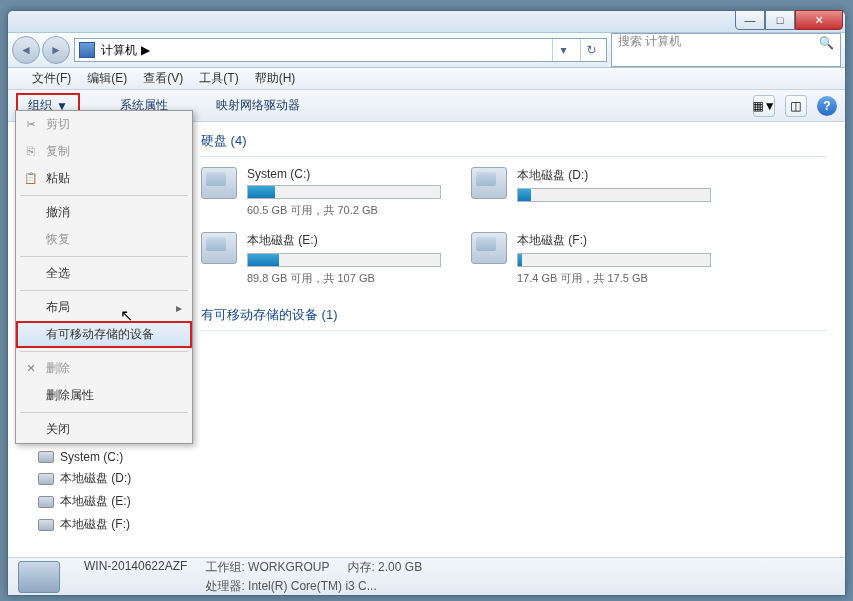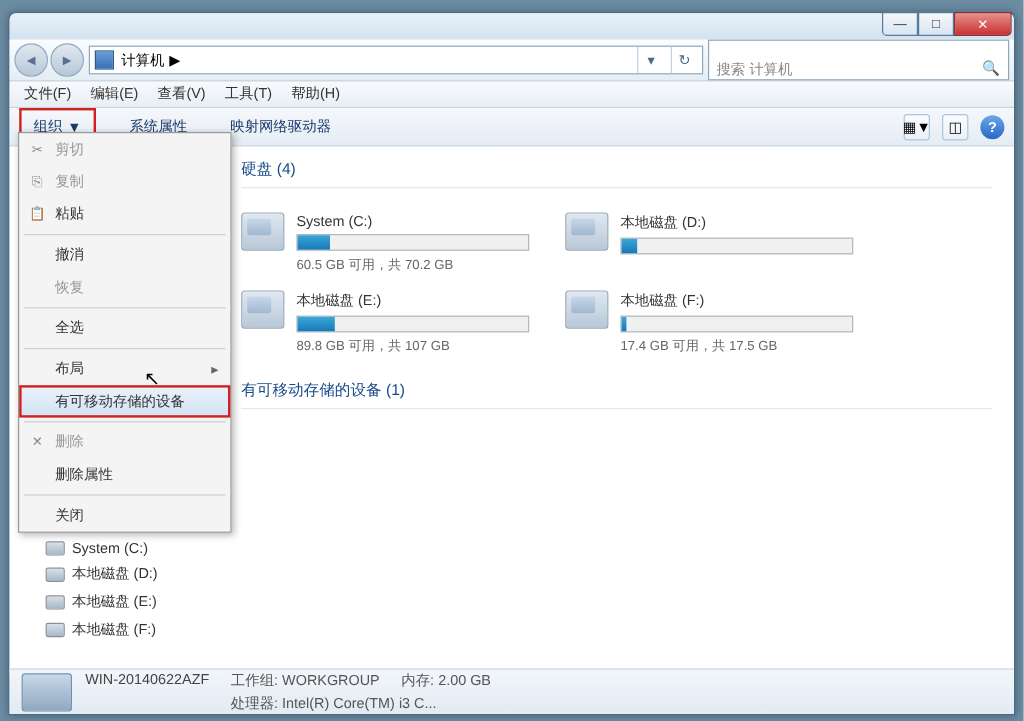--- a/index.html
+++ b/index.html
@@ -10,46 +10,46 @@
 .winbtn{width:30px;height:20px;border:1px solid #5a7a9a;display:flex;align-items:center;justify-content:center;font-size:11px;color:#333;background:linear-gradient(#f5f8fb,#d8e5f0)}
 .winbtn.min{border-radius:0 0 0 4px}
 .winbtn.close{width:48px;background:linear-gradient(#e89090,#c83030);color:#fff;border-color:#8a3030;border-radius:0 0 4px 0}
 .navbar{height:35px;background:linear-gradient(#fafcfe,#e4edf5);border-bottom:1px solid #b0c4d8;display:flex;align-items:center;padding:0 4px;gap:4px}
 .navbtns{display:flex;gap:2px}
 .navcircle{width:28px;height:28px;border-radius:50%;background:linear-gradient(#e0e8f0,#b8c8d8);border:1px solid #90a8c0;display:flex;align-items:center;justify-content:center;color:#5a7090}
 .addrbar{flex:1;height:24px;border:1px solid #8ba8c0;background:#fff;display:flex;align-items:center;padding:0 4px;gap:6px}
 .addricon{width:16px;height:16px;background:linear-gradient(#6a9ed8,#3a6eb8);border:1px solid #2a5a98}
 .addrpath{flex:1;display:flex;align-items:center;gap:4px}
 .addrbtn{width:22px;height:22px;border-left:1px solid #c0d0e0;display:flex;align-items:center;justify-content:center;color:#4a6a8a}
-.searchbox{width:251px;height:24px;border:1px solid #8ba8c0;background:#fff;display:flex;align-items:flex-start;padding:16px 6px;color:#888}
+.searchbox{width:230px;height:24px;border:1px solid #8ba8c0;background:#fff;display:flex;align-items:flex-end;padding:16px 6px;color:#888}
 .searchbox .sicon{margin-left:auto;color:#4a6a8a}
-.menubar{height:22px;background:linear-gradient(#f8fafc,#e8eef4);border-bottom:1px solid #c8d4e0;display:flex;align-items:center;padding:0 12px;gap:16px}
+.menubar{height:22px;background:linear-gradient(#f8fafc,#e8eef4);border-bottom:1px solid #c8d4e0;display:flex;align-items:center;padding:0 24px;gap:16px}
 .menubar span{color:#333}
-.toolbar{height:32px;background:linear-gradient(#f5f8fb,#e4ecf4);border-bottom:1px solid #c8d4e0;display:flex;padding:0 8px;gap:20px;position:relative}
+.toolbar{height:32px;background:linear-gradient(#f5f8fb,#e4ecf4);border-bottom:1px solid #c8d4e0;display:flex;align-items:center;padding:0 8px;gap:32px;position:relative}
 .toolbtn{color:#1a3a6a;padding:4px 8px;display:flex;align-items:center;gap:4px}
 .toolbtn.org{border:2px solid #d02020;padding:2px 10px}
 .toolright{margin-left:auto;display:flex;align-items:center;gap:10px}
 .toolicon{width:22px;height:22px;border:1px solid #b0c4d8;border-radius:3px;display:flex;align-items:center;justify-content:center;background:linear-gradient(#fafcfe,#e8f0f7)}
 .helpicon{width:20px;height:20px;border-radius:50%;background:linear-gradient(#68a8e8,#2868c8);color:#fff;display:flex;align-items:center;justify-content:center;font-weight:bold}
 .body{display:flex;height:calc(100% - 145px)}
 .sidebar{width:175px;background:#fff;overflow:hidden;padding-left:30px;padding-top:325px}
 .sideitem{display:flex;align-items:center;gap:6px;padding:3px 0;color:#333}
 .driveicon{width:16px;height:12px;background:linear-gradient(#d8e0e8,#a8b8c8);border:1px solid #889098;border-radius:2px}
 .content{flex:1;padding:4px 18px;background:#fff}
-.section-hdr{color:#1a4a8a;font-size:13px;padding:6px 0;border-bottom:1px solid #e0e8f0;margin-bottom:20px}
+.section-hdr{color:#1a4a8a;font-size:13px;padding:6px 0;border-bottom:1px solid #e0e8f0;margin-bottom:10px}
 .drives{display:flex;flex-wrap:wrap;gap:14px 30px}
 .drive{width:240px;display:flex;gap:10px}
 .dricon{width:36px;height:32px;background:linear-gradient(#e0e8f0,#b8c8d8);border:1px solid #98a8b8;border-radius:3px;position:relative;flex-shrink:0}
 .dricon::after{content:"";position:absolute;left:4px;top:4px;width:20px;height:14px;background:linear-gradient(#c8d8e8,#a0b8d0);border-radius:2px}
 .drinfo{flex:1}
 .drname{color:#333;margin-bottom:4px}
 .drbar{height:14px;border:1px solid #b0b8c0;background:#f0f0f0;margin-bottom:4px;position:relative}
 .drfill{height:100%;background:linear-gradient(#3aa8d8,#1878b8)}
 .drtext{color:#666;font-size:11px}
-.statusbar{position:absolute;bottom:0;left:0;right:0;height:38px;background:linear-gradient(#f2f6fa,#e2eaf2);border-top:1px solid #c8d4e0;display:flex;align-items:center;padding:0 10px;gap:11px}
+.statusbar{position:absolute;bottom:0;left:0;right:0;height:38px;background:linear-gradient(#f2f6fa,#e2eaf2);border-top:1px solid #c8d4e0;display:flex;align-items:center;padding:0 10px;gap:24px}
 .statusicon{width:42px;height:32px;background:linear-gradient(#c8d8e8,#90a8c0);border:1px solid #7090b0;border-radius:3px}
 .statustext{display:flex;flex-direction:column;gap:2px}
 .statusrow{display:flex;gap:18px;color:#555}
 .statusrow .lbl{color:#444}
 .dropdown{position:absolute;left:15px;top:110px;width:178px;background:#f4f4f4;border:1px solid #9a9a9a;box-shadow:2px 2px 6px rgba(0,0,0,.3);z-index:100}
 .dditem{display:flex;align-items:center;gap:10px;padding:5px 10px 5px 30px;color:#333;position:relative}
 .dditem.disabled{color:#999}
 .dditem.hover{background:linear-gradient(#e8f0fa,#d4e4f4);border:1px solid #a8c8e8;padding:4px 9px 4px 29px}
 .dditem.boxed{border:2px solid #d02020;padding:3px 8px 3px 28px}
 .ddsep{height:1px;background:#d0d0d0;margin:3px 4px}

